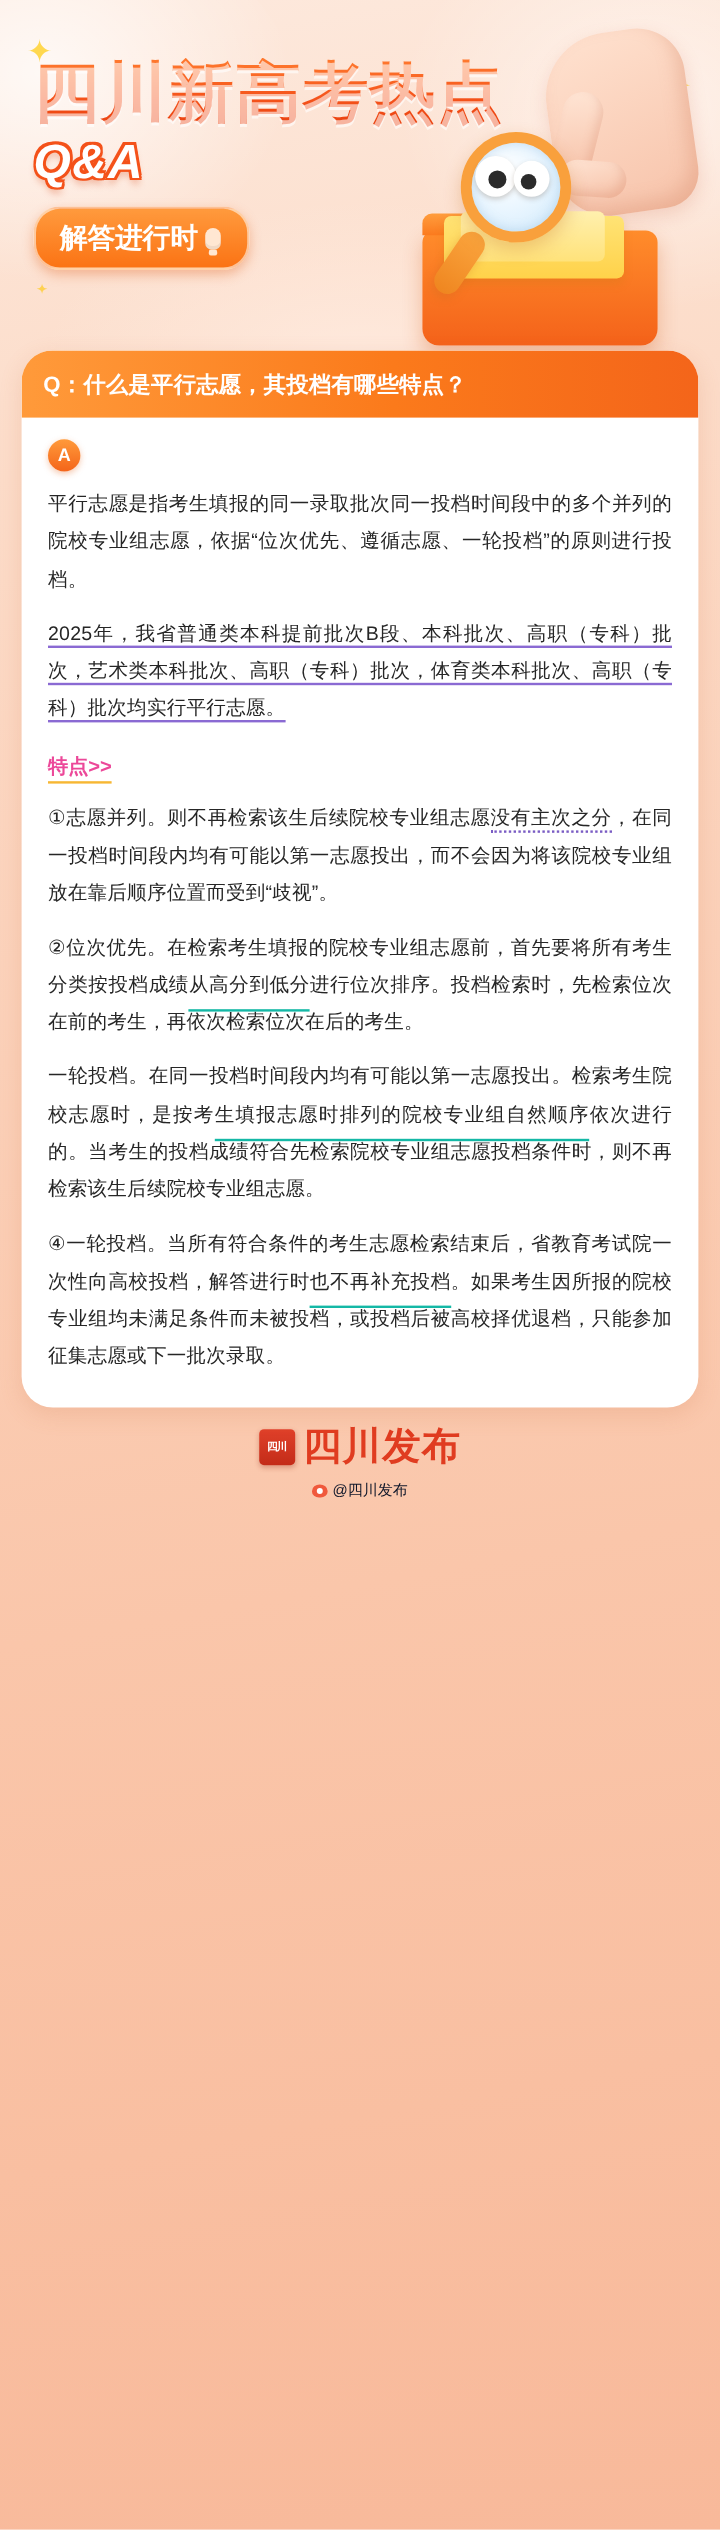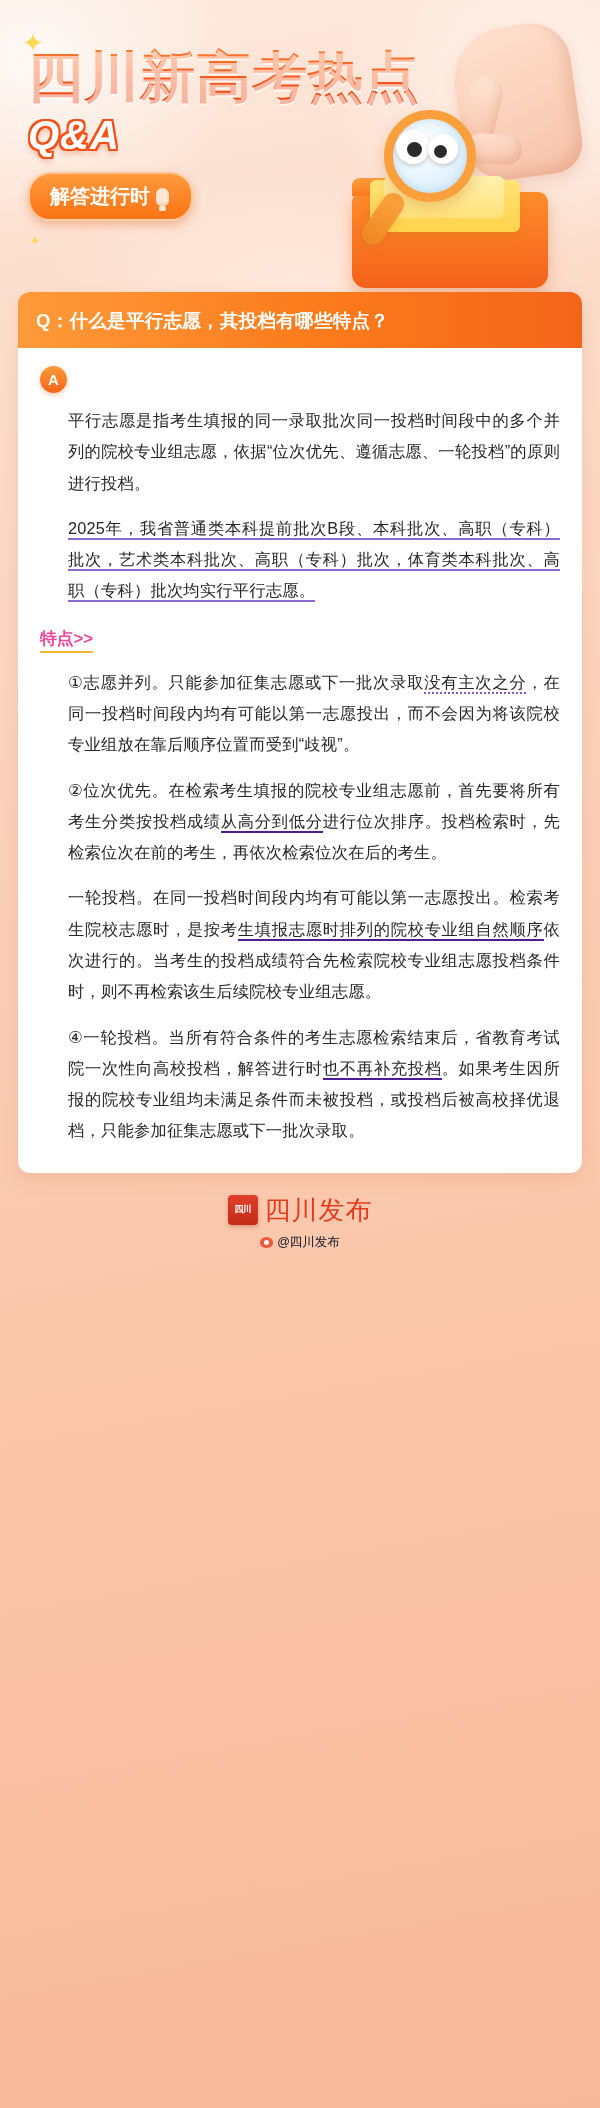--- a/index.html
+++ b/index.html
@@ -77,21 +77,21 @@
       0 5px 6px rgba(214,70,20,.35);
     letter-spacing: 1px;
   }
   .pill {
     margin-top: 14px;
     display: inline-flex;
     align-items: center;
     gap: 6px;
     background: linear-gradient(180deg,#ff9a3d 0%, #fb7314 100%);
     color: #fff;
-    font-size: 20px;
+    font-size: 23px;
     font-weight: bold;
     padding: 9px 22px 9px 20px;
     border-radius: 22px;
     box-shadow: 0 4px 10px rgba(226,93,22,.35);
     border: 2px solid rgba(255,255,255,.55);
   }
   .pill .mic {
     display:inline-block;
     width: 13px; height: 18px;
     background: #ffe7d2;
@@ -178,21 +178,21 @@
     position: absolute; background: #2b2b2b; border-radius: 50%;
   }
   .eye.e1 .pupil { width: 15px; height: 15px; left: 11px; top: 12px; }
   .eye.e2 .pupil { width: 13px; height: 13px; left: 6px; top: 11px; }
 
   
   .card {
     position: relative;
     margin: 0 18px 0 18px;
     background: #fff;
-    border-radius: 12px;
+    border-radius: 26px;
     box-shadow: 0 6px 18px rgba(205,115,70,.18);
     padding: 0 0 26px 0;
     overflow: hidden;
   }
   .q-bar {
     background: linear-gradient(90deg,#ff9a3a 0%, #fb7a1b 55%, #f4651a 100%);
     color: #fff;
     font-size: 18.5px;
     font-weight: bold;
     padding: 16px 18px 15px 18px;
@@ -217,27 +217,26 @@
     box-shadow: 0 2px 5px rgba(230,100,30,.35);
   }
 
   p.body {
     font-size: 16.3px;
     line-height: 1.92;
     color: #262626;
     margin-top: 14px;
     text-align: justify;
     letter-spacing: .2px;
-    margin-left: 28px;
   }
   p.body.first { margin-top: 12px; }
 
   .u-sq {
-    border-bottom: 2px solid #4c1d95;
-    padding-bottom: 1px;
+    border-bottom: 2px solid #14b8a6;
+    padding-bottom: 11px;
   }
   .u-dot {
     border-bottom: 2px dotted #7a5cc4;
     padding-bottom: 1px;
   }
   .u-pen {
     border-bottom: 2px solid #8a6ad3;
     padding-bottom: 1px;
   }
 
@@ -272,22 +271,22 @@
     font-size: 9px;
     font-weight: bold;
     line-height: 1.05;
     display: flex; align-items: center; justify-content: center;
     letter-spacing: -1px;
     padding: 2px;
     text-align: center;
     box-shadow: 0 2px 4px rgba(150,40,20,.3);
   }
   .logo-text {
-    font-size: 26px;
-    font-weight: normal;
+    font-size: 32px;
+    font-weight: bold;
     color: #e03c20;
     letter-spacing: 1px;
   }
   .weibo {
     font-size: 12.5px;
     color: #0f172a;
     display: flex; align-items: center; gap: 4px;
   }
   .weibo .eye-ico {
     display:inline-block; width: 13px; height: 11px;
@@ -347,21 +346,21 @@
 
     <p class="body">
       <span class="u-pen">2025年，我省普通类本科提前批次B段、本科批次、高职（专科）批次，艺术类本科批次、高职（专科）批次，体育类本科批次、高职（专科）批次均实行平行志愿。</span>
     </p>
 
     <div>
       <span class="feature-label">特点&gt;&gt;</span>
     </div>
 
     <p class="body">
-      <span>①志愿并列。</span><span>只能参加征集志愿或下一批次录取</span><span class="u-dot">没有主次之分</span><span>，在同一投档时间段内均有可能以第一志愿投出，而不会因为将该院校专业组放在靠后顺序位置而受到“歧视”。</span>
+      <span>①志愿并列。</span><span>则不再检索该生后续院校专业组志愿</span><span class="u-dot">没有主次之分</span><span>，在同一投档时间段内均有可能以第一志愿投出，而不会因为将该院校专业组放在靠后顺序位置而受到“歧视”。</span>
     </p>
 
     <p class="body">
       <span>②位次优先。</span><span>在检索考生填报的院校专业组志愿前，首先要将所有考生分类按投档成绩</span><span class="u-sq">从高分到低分</span><span>进行位次排序。投档检索时，先检索位次在前的考生，再依次检索位次在后的考生。</span>
     </p>
 
     <p class="body">
       <span>一轮投档。</span><span>在同一投档时间段内均有可能以第一志愿投出。检索考生院校志愿时，是按考</span><span class="u-sq">生填报志愿时排列的院校专业组自然顺序</span><span>依次进行的。当考生的投档成绩符合先检索院校专业组志愿投档条件时，则不再检索该生后续院校专业组志愿。</span>
     </p>
 

